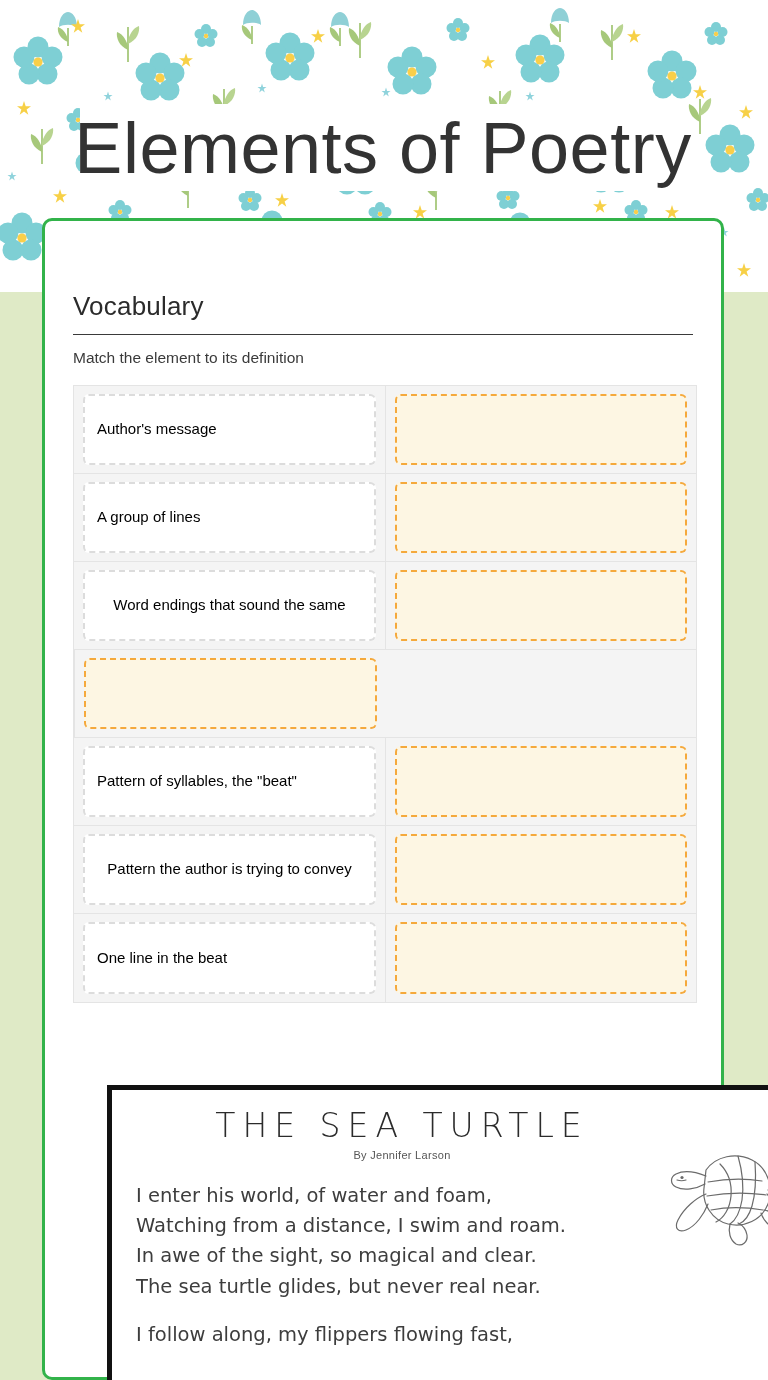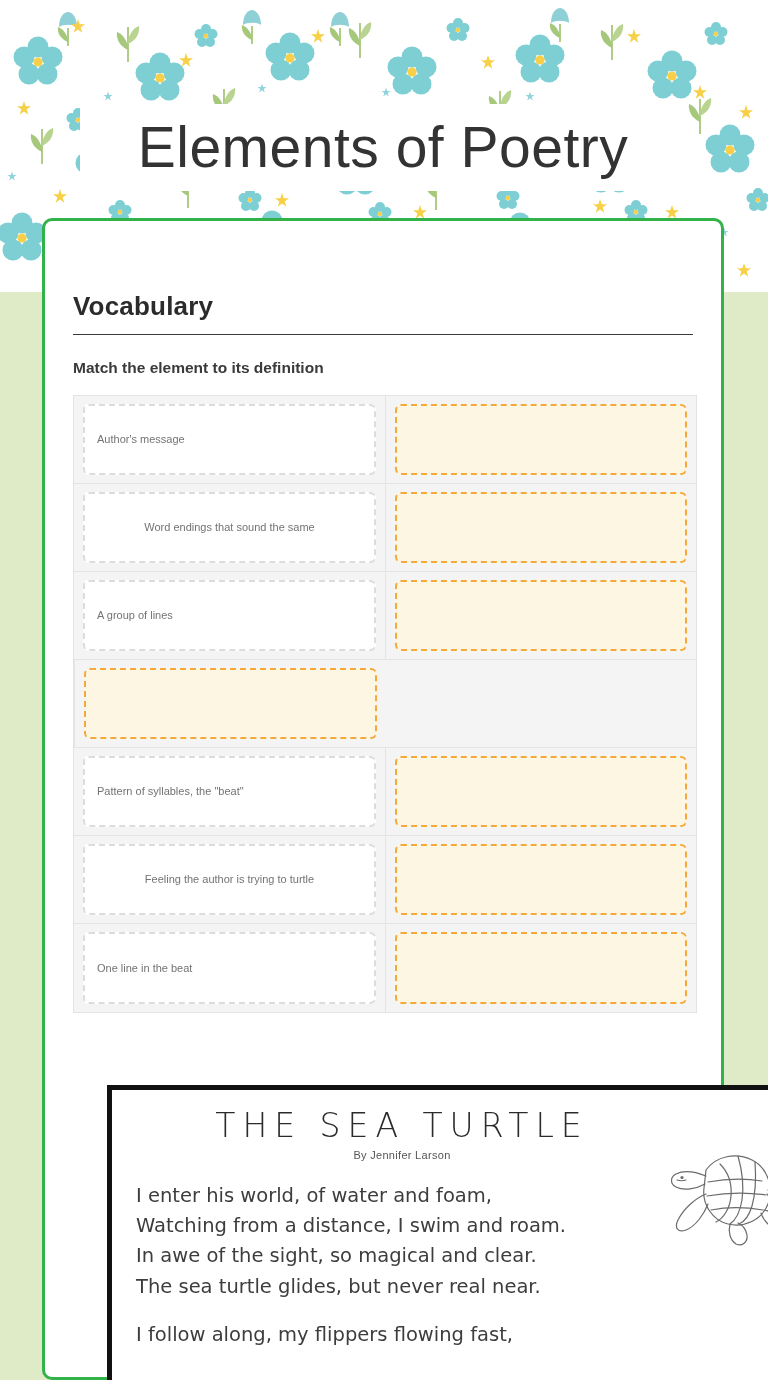--- a/index.html
+++ b/index.html
@@ -32,21 +32,21 @@
     top: 104px;
     width: 606px;
     height: 87px;
     background: #ffffff;
     display: flex;
     align-items: center;
     justify-content: center;
     z-index: 5;
   }
   .title-text {
-    font-size: 57px;
+    font-size: 72px;
     font-weight: 400;
     color: #333333;
     letter-spacing: 0.5px;
     line-height: 1;
     white-space: nowrap;
   }
 
   
   .main-card {
     position: absolute;
@@ -60,33 +60,33 @@
     z-index: 6;
     overflow: hidden;
   }
 
   .card-inner {
     padding: 70px 28px 0 28px;
   }
 
   .section-title {
     font-size: 26px;
-    font-weight: 700;
+    font-weight: 400;
     color: #2b2b2b;
     letter-spacing: 0.2px;
   }
   .section-rule {
     margin-top: 12px;
     border-bottom: 1.5px solid #3a3a3a;
   }
   .section-instruction {
-    margin-top: 24px;
+    margin-top: 14px;
     font-size: 15.5px;
     color: #3a3a3a;
-    font-weight: 700;
+    font-weight: 400;
   }
 
   
   .match-table {
     margin-top: 18px;
     background: #f4f4f4;
     border: 1px solid #e4e4e4;
     width: 624px;
   }
   .match-row {
@@ -109,22 +109,22 @@
   }
 
   .term-box {
     flex: 1;
     background: #ffffff;
     border: 2px dashed #dcdcdc;
     border-radius: 6px;
     display: flex;
     align-items: center;
     padding: 6px 12px;
-    font-size: 11px;
-    color: #737373;
+    font-size: 15px;
+    color: #000000;
     line-height: 1.35;
   }
   .term-box.single { justify-content: flex-start; text-align: left; }
   .term-box.multi  { justify-content: center; text-align: center; }
 
   .drop-box {
     flex: 1;
     background: #fdf6e3;
     border: 2px dashed #f5a93c;
     border-radius: 6px;
@@ -331,54 +331,54 @@
         <div class="cell-left">
           <div class="term-box single">Author's message</div>
         </div>
         <div class="cell-right">
           <div class="drop-box"></div>
         </div>
       </div>
 
       <div class="match-row">
         <div class="cell-left">
+          <div class="term-box single">A group of lines</div>
+        </div>
+        <div class="cell-right">
+          <div class="drop-box"></div>
+        </div>
+      </div>
+
+      <div class="match-row">
+        <div class="cell-left">
           <div class="term-box multi">Word endings that sound the same</div>
         </div>
         <div class="cell-right">
           <div class="drop-box"></div>
         </div>
       </div>
 
       <div class="match-row">
-        <div class="cell-left">
-          <div class="term-box single">A group of lines</div>
-        </div>
-        <div class="cell-right">
-          <div class="drop-box"></div>
-        </div>
-      </div>
-
-      <div class="match-row">
         <div class="cell-right">
           <div class="drop-box"></div>
         </div>
       </div>
 
       <div class="match-row">
         <div class="cell-left">
           <div class="term-box single">Pattern of syllables, the "beat"</div>
         </div>
         <div class="cell-right">
           <div class="drop-box"></div>
         </div>
       </div>
 
       <div class="match-row">
         <div class="cell-left">
-          <div class="term-box multi">Feeling the author is trying to turtle</div>
+          <div class="term-box multi">Pattern the author is trying to convey</div>
         </div>
         <div class="cell-right">
           <div class="drop-box"></div>
         </div>
       </div>
 
       <div class="match-row">
         <div class="cell-left">
           <div class="term-box single">One line in the beat</div>
         </div>

